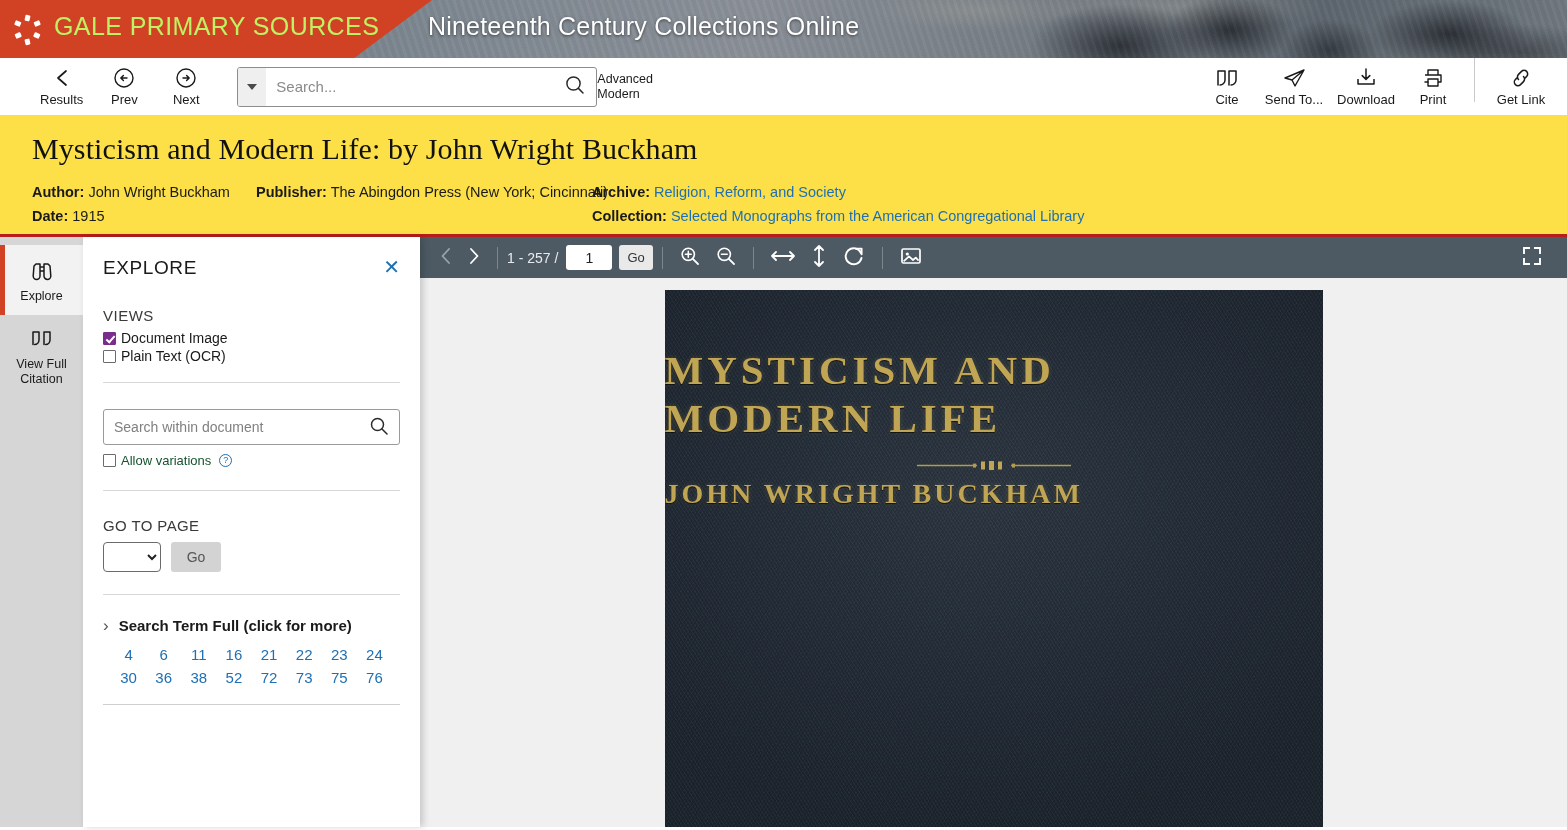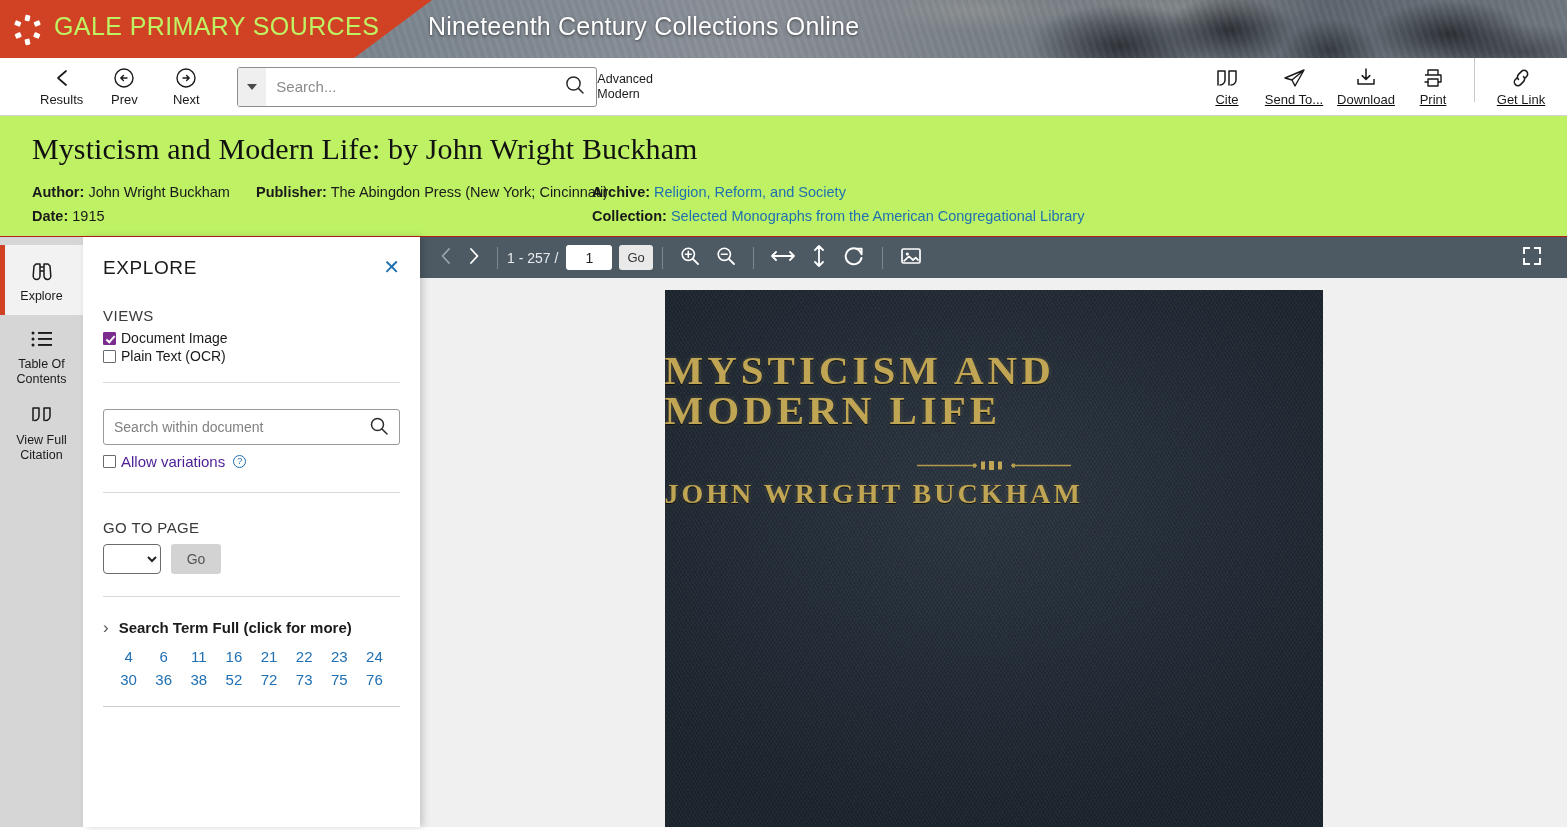--- a/index.html
+++ b/index.html
@@ -139,35 +139,35 @@
   .adv-search {
     font-size: 12.5px;
     color: #1a1a1a;
     line-height: 1.2;
     cursor: pointer;
     width: 70px;
   }
 
   .tb-right {
     position: absolute; right: 10px; top: 0; height: 100%;
-    display: flex;  text-decoration: underline;
+    display: flex; 
   }
   .tb-right .tb-btn { width: 62px; }
   .tb-right .tb-btn.wide { width: 72px; }
   .tb-sep {
     width: 1px; height: 44px;
     background: #c9c9c9;
     margin: 0 10px;
   }
 
   
   .dochead {
-    background: #bef264;
+    background: #fde047;
     padding: 16px 0 14px 32px;
-    border-bottom: 1px solid #b91c1c;
+    border-bottom: 3px solid #b91c1c;
     height: 121px;
   }
   .doc-title {
     font-family: "Liberation Serif", serif;
     font-size: 30px;
     font-weight: 400;
     color: #111;
     margin: 0 0 14px 0;
     letter-spacing: .1px;
   }
@@ -284,21 +284,21 @@
     font-size: 14px; color: #333;
     font-family: inherit; background: transparent;
   }
   .docsearch input::placeholder { color: #808080; }
   .docsearch .sbtn {
     width: 40px; height: 100%;
     display: flex; align-items: center; justify-content: center;
     cursor: pointer; background: none; border: none;
   }
   .allow-row { display: flex; align-items: center; margin-top: 6px; }
-  .allow-row .lbl { font-size: 15px; color: #4c1d95; }
+  .allow-row .lbl { font-size: 13px; color: #14532d; }
   .help-ico {
     margin-left: 8px; width: 13px; height: 13px;
     border: 1px solid #1f6fb2; border-radius: 50%;
     color: #1f6fb2; font-size: 9px;
     display: flex; align-items: center; justify-content: center;
     cursor: pointer; line-height: 1;
   }
 
   .gotopage-label {
     font-size: 15px; color: #3a3a3a; letter-spacing: .4px;
@@ -389,21 +389,21 @@
   }
   .cover-txt {
     position: absolute; left: 0; right: 0;
     text-align: left;
     color: #c0a654;
     font-family: "Liberation Serif", serif;
     text-shadow: 0 1px 1px rgba(0,0,0,.7), 0 0 5px rgba(200,170,90,.25);
     font-weight: bold;
   }
   .ct-line1 { top: 56px; font-size: 41px; letter-spacing: 4px; }
-  .ct-line2 { top: 96px; font-size: 41px; letter-spacing: 4px; }
+  .ct-line2 { top: 104px; font-size: 41px; letter-spacing: 4px; }
   .ct-author { top: 188px; font-size: 28px; letter-spacing: 3px; }
   .cover-orn {
     position: absolute; top: 166px; left: 50%;
     transform: translateX(-50%);
     width: 158px; height: 9px;
   }
 </style>
 </head>
 <body>
 
@@ -555,34 +555,20 @@
           <path d="M21 5 h-4 v12 a3.4 3.4 0 0 0 6.8 0 L23 7 z" fill="none" stroke="#1a1a1a" stroke-width="1.5" stroke-linejoin="round"></path>
           <path d="M13 8 h4" stroke="#1a1a1a" stroke-width="1.5"></path>
           <path d="M13 12 h4" stroke="#1a1a1a" stroke-width="1.5"></path>
         </svg>
       </span>
       <span>Explore</span>
     </div>
     <div class="rail-item">
       <span class="ico">
         <svg width="28" height="22" viewBox="0 0 28 22">
-          <circle cx="5" cy="5" r="1.5" fill="#1a1a1a"></circle>
-            <rect x="10" y="4" width="14" height="1.9" fill="#1a1a1a"></rect>
-          <circle cx="5" cy="11" r="1.5" fill="#1a1a1a"></circle>
-            <rect x="10" y="10" width="14" height="1.9" fill="#1a1a1a"></rect>
-          <circle cx="5" cy="17" r="1.5" fill="#1a1a1a"></circle>
-            <rect x="10" y="16" width="14" height="1.9" fill="#1a1a1a"></rect>
-        </svg>
-      </span>
-      <span>Table Of</span>
-      <span>Contents</span>
-    </div>
-    <div class="rail-item">
-      <span class="ico">
-        <svg width="28" height="22" viewBox="0 0 28 22">
           <path d="M5 4 h6 v8 a4.4 4.4 0 0 1 -4.4 4.4 M5 4 v12.4" fill="none" stroke="#1a1a1a" stroke-width="1.5" stroke-linecap="round" stroke-linejoin="round"></path>
           <path d="M16 4 h6 v8 a4.4 4.4 0 0 1 -4.4 4.4 M16 4 v12.4" fill="none" stroke="#1a1a1a" stroke-width="1.5" stroke-linecap="round" stroke-linejoin="round"></path>
         </svg>
       </span>
       <span>View Full</span>
       <span>Citation</span>
     </div>
   </div>
 
   <div class="panel">

